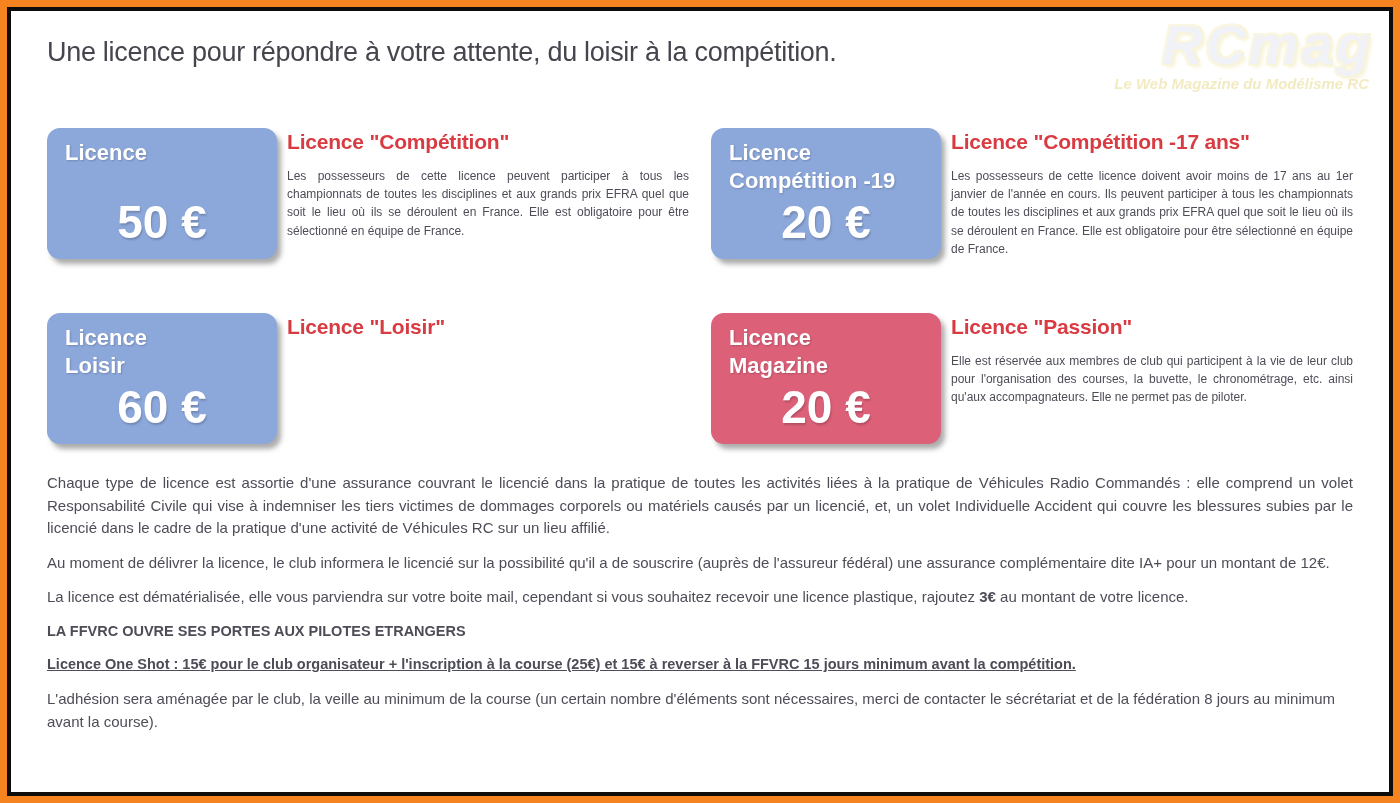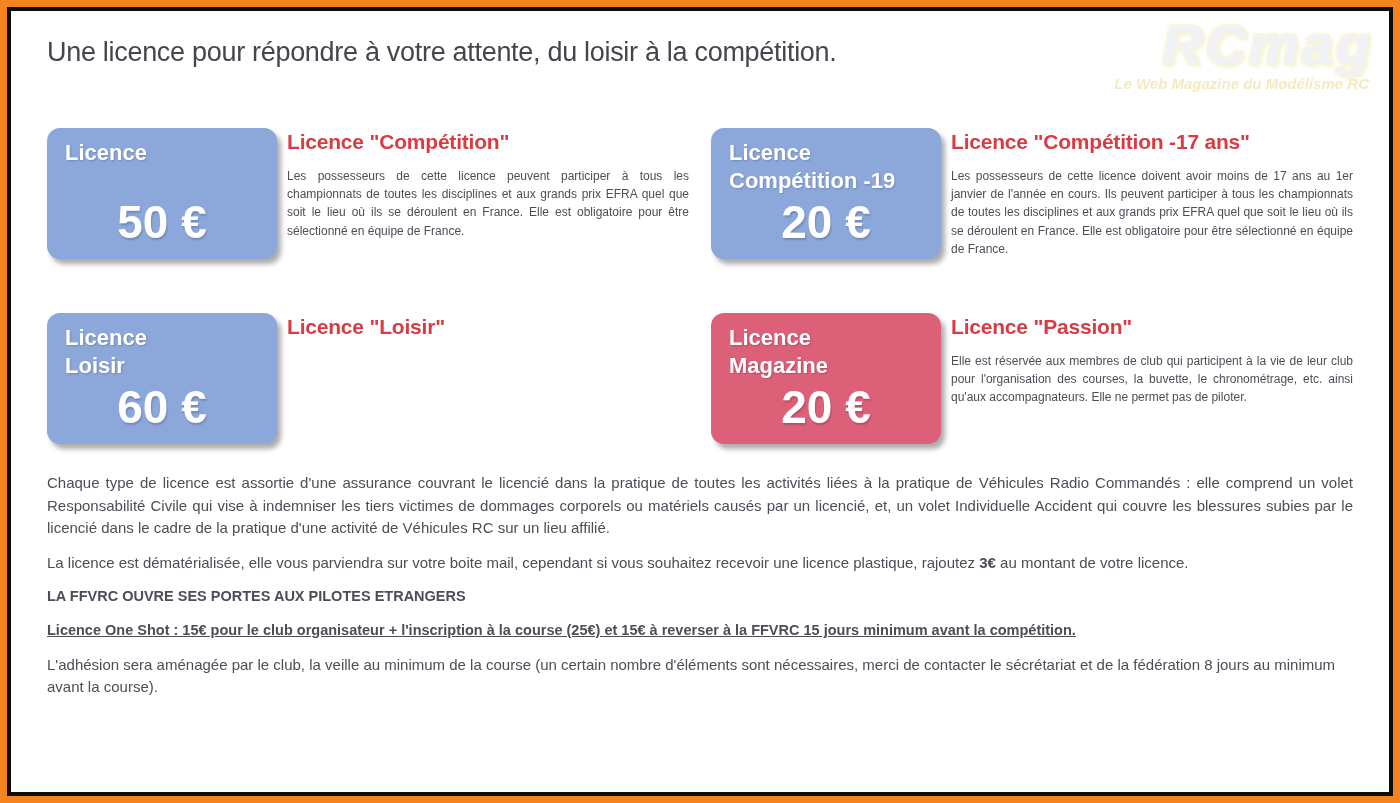--- a/index.html
+++ b/index.html
@@ -177,20 +177,21 @@
       <div class="license-info">
         <div class="license-heading">Licence "Passion"</div>
         <div class="license-desc">Elle est réservée aux membres de club qui participent à la vie de leur club pour l'organisation des courses, la buvette, le chronométrage, etc. ainsi qu'aux accompagnateurs. Elle ne permet pas de piloter.</div>
       </div>
     </div>
 
   </div>
 
   <div class="info-block">
     <div class="para-justify">Chaque type de licence est assortie d'une assurance couvrant le licencié dans la pratique de toutes les activités liées à la pratique de Véhicules Radio Commandés : elle comprend un volet Responsabilité Civile qui vise à indemniser les tiers victimes de dommages corporels ou matériels causés par un licencié, et, un volet Individuelle Accident qui couvre les blessures subies par le licencié dans le cadre de la pratique d'une activité de Véhicules RC sur un lieu affilié.</div>
+    <div>Au moment de délivrer la licence, le club informera le licencié sur la possibilité qu'il a de souscrire (auprès de l'assureur fédéral) une assurance complémentaire dite IA+ pour un montant de 12€.</div>
     <div><span>La licence est dématérialisée, elle vous parviendra sur votre boite mail, cependant si vous souhaitez recevoir une licence plastique, rajoutez </span><span class="bold-inline">3€</span><span> au montant de votre licence.</span></div>
     <div class="para-bold-heading">LA FFVRC OUVRE SES PORTES AUX PILOTES ETRANGERS</div>
     <div class="para-oneshot">Licence One Shot : 15€ pour le club organisateur +  l'inscription à la course (25€) et 15€ à reverser à la FFVRC 15 jours minimum avant la compétition.</div>
     <div>L'adhésion sera aménagée par le club, la veille au minimum de la course (un certain nombre d'éléments sont nécessaires, merci de contacter le sécrétariat et de la fédération 8 jours au minimum avant la course).</div>
 
   </div>
 
 </div>
 
 </body></html>

